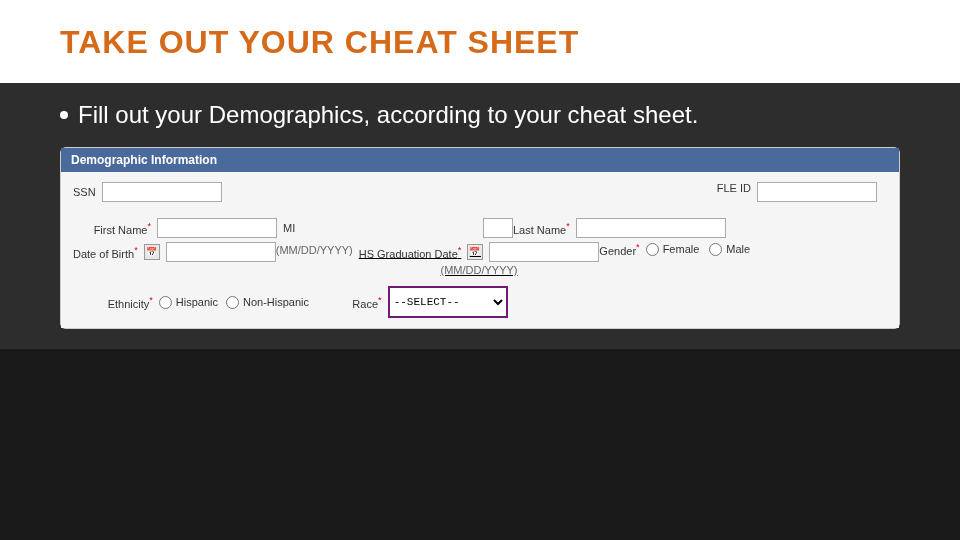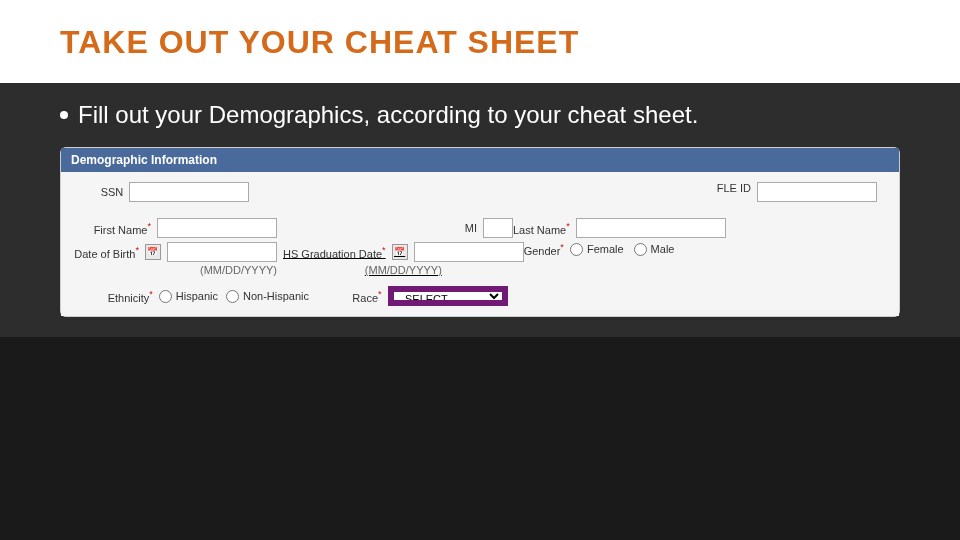--- a/index.html
+++ b/index.html
@@ -97,37 +97,38 @@
       display: flex;
       align-items: center;
       gap: 4px;
       font-size: 11px;
     }
     .radio-group label {
       font-size: 11px;
       color: #333;
     }
     .select-field {
-      height: 20px;
-      font-size: 11px;
-      border: 6px solid #701a75;
+      height: 32px;
+      font-size: 11px;
+      border: 2px solid #701a75;
       background: #fff;
       width: 120px;
+      font-family: Liberation Mono, monospace;
     }
     .ssn-row {
       display: flex;
       width: 100%;
       align-items: center;
     }
     .ssn-left {
       flex: 0 0 210px;
       display: flex;
       align-items: center;
       gap: 6px;
-      justify-content: center;
+      justify-content: flex-start;
       padding-right: 6px;
     }
     .ssn-center {
       flex: 0 0 230px;
     }
     .ssn-right {
       flex: 1;
       display: flex;
       gap: 6px;
       justify-content: flex-end;
@@ -179,34 +180,34 @@
         </div>
       </div>
 
       <div class="name-row" style="margin-top:16px;">
         <div style="flex:0 0 210px; display:flex; align-items:center; gap:6px; justify-content:flex-end; padding-right:6px;">
           <span class="field-label">
             <span>First Name</span><sup>*</sup>
           </span>
           <input type="text" class="field-input input-medium" style="">
         </div>
-        <div style="flex:0 0 230px; display:flex; align-items:center; gap:6px; justify-content:flex-end;">
+        <div style="flex:0 0 230px; display:flex; align-items:center; gap:6px; justify-content:space-between;">
           <span class="field-label">MI</span>
           <input type="text" class="field-input input-small" style="">
         </div>
         <div style="flex:1; display:flex; align-items:center; gap:6px; padding-right:10px;">
           <span class="field-label">
             <span>Last Name</span><sup>*</sup>
           </span>
           <input type="text" class="field-input input-large" style="">
         </div>
       </div>
 
       <div class="dob-row" style="margin-top:4px;">
-        <div style="flex:0 0 210px; display:flex; flex-direction:column; align-items:flex-end; padding-right:6px;">
+        <div style="flex:0 0 210px; display:flex; flex-direction:row; align-items:flex-end; padding-right:6px;">
           <div style="display:flex; align-items:center; gap:6px;">
             <span class="field-label">
               <span>Date of Birth</span><sup>*</sup>
             </span>
             <span class="cal-icon">📅</span>
             <input type="text" class="field-input input-date" style="">
           </div>
           <div class="subtext" style="align-self:flex-end; margin-top:2px;">(MM/DD/YYYY)</div>
         </div>
         <div style="flex:0 0 230px; display:flex; flex-direction:column; align-items:center;text-decoration:underline;">

